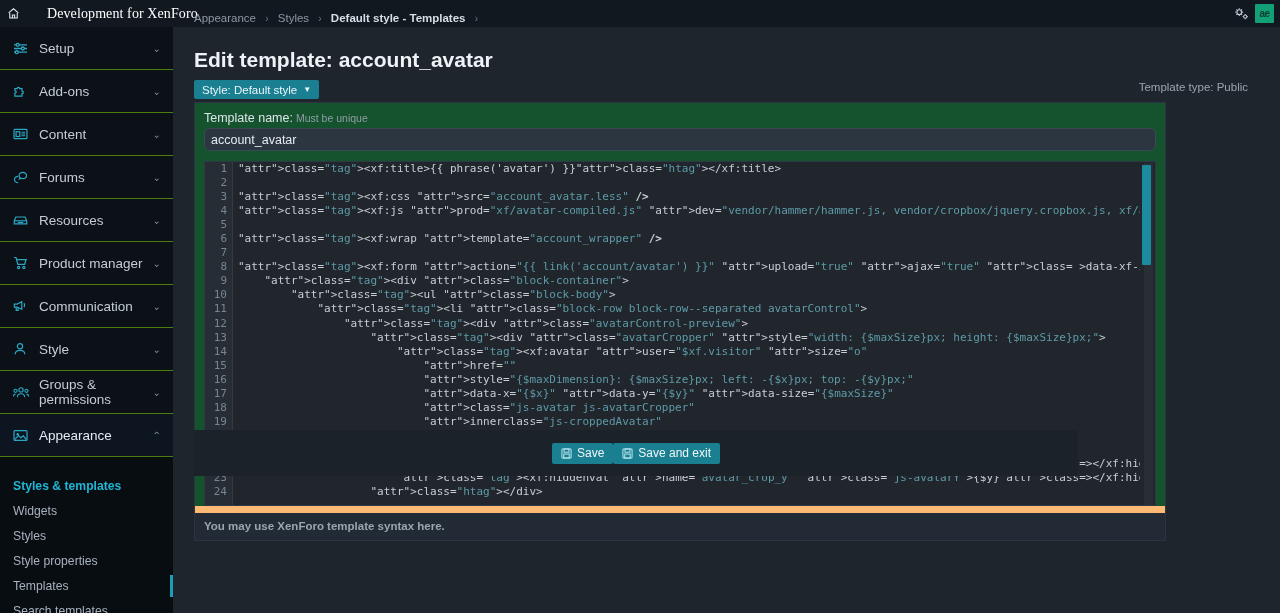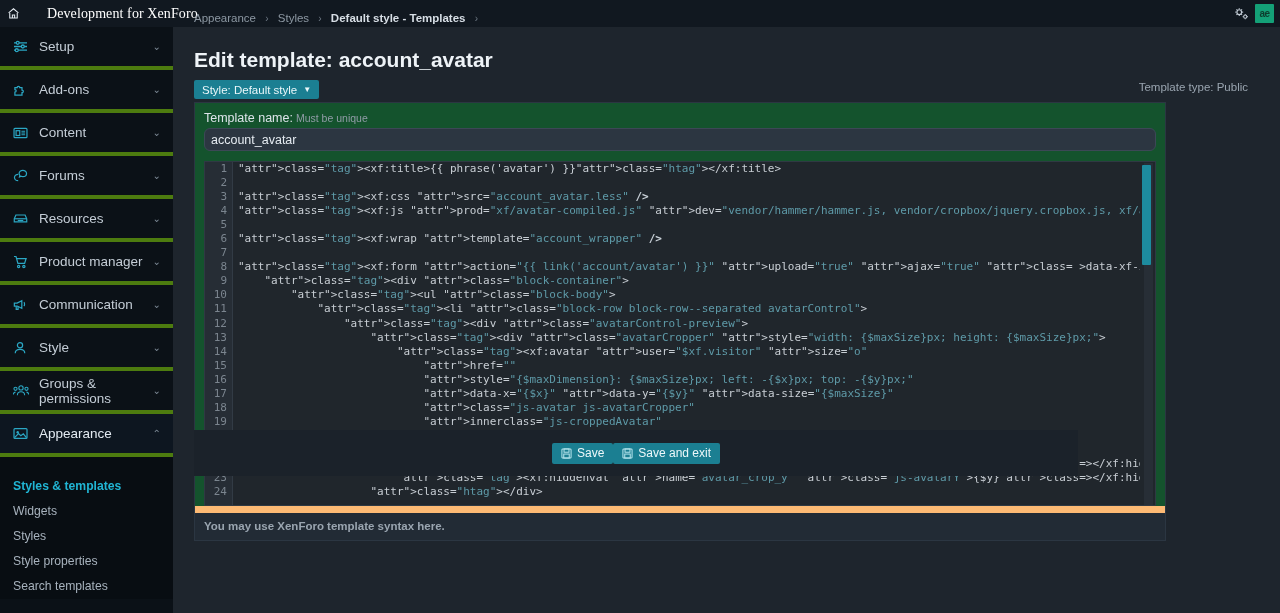--- a/index.html
+++ b/index.html
@@ -32,21 +32,21 @@
     border-radius:1px; letter-spacing:-0.5px;
   }
 
   
   .sidebar {
     position:absolute; top:27px; left:0; width:173px; height:586px;
     background:#0b1117; overflow:hidden;
   }
   .nav-group {
     height:43px; display:flex; align-items:center; padding:0 12px 0 13px;
-    border-bottom:4px solid #4d7c0f; position:relative; cursor:pointer;
+    border-bottom:1px solid #4d7c0f; position:relative; cursor:pointer;
   }
   .nav-group .ic { width:21px; color:#2ba7c4; display:flex; align-items:center; flex:0 0 21px; }
   .nav-group .lbl { flex:1; color:#c4cdd6; font-size:13.5px; padding-left:5px;}
   .nav-group .chev { color:#7e8b97; font-size:10px; }
   .nav-group.open { background:#0d1620; }
   .nav-group.open .lbl { color:#e3eaf1; }
 
   .sub { padding:7px 0 0 0; background:#080d12; position:relative;}
   .sub-item {
     padding:5px 0 5px 13px; font-size:12.2px; color:#a7b2bd; cursor:pointer; line-height:15px;
@@ -278,20 +278,21 @@
     <span class="lbl">Appearance</span>
     <span class="chev">⌃</span>
   </div>
 
   <div class="sub">
 
     <div class="sub-item head"><span>Styles &amp; templates</span></div>
     <div class="sub-item"><span>Widgets</span></div>
     <div class="sub-item"><span>Styles</span></div>
     <div class="sub-item"><span>Style properties</span></div>
+    <div class="sub-item active"><span>Templates</span></div>
     <div class="sub-item"><span>Search templates</span></div>
 
   </div>
 </div>
 
 <div class="content"></div>
 
 <div class="crumbs">
   <a href="#">Appearance</a>
   <span class="sep">›</span>

